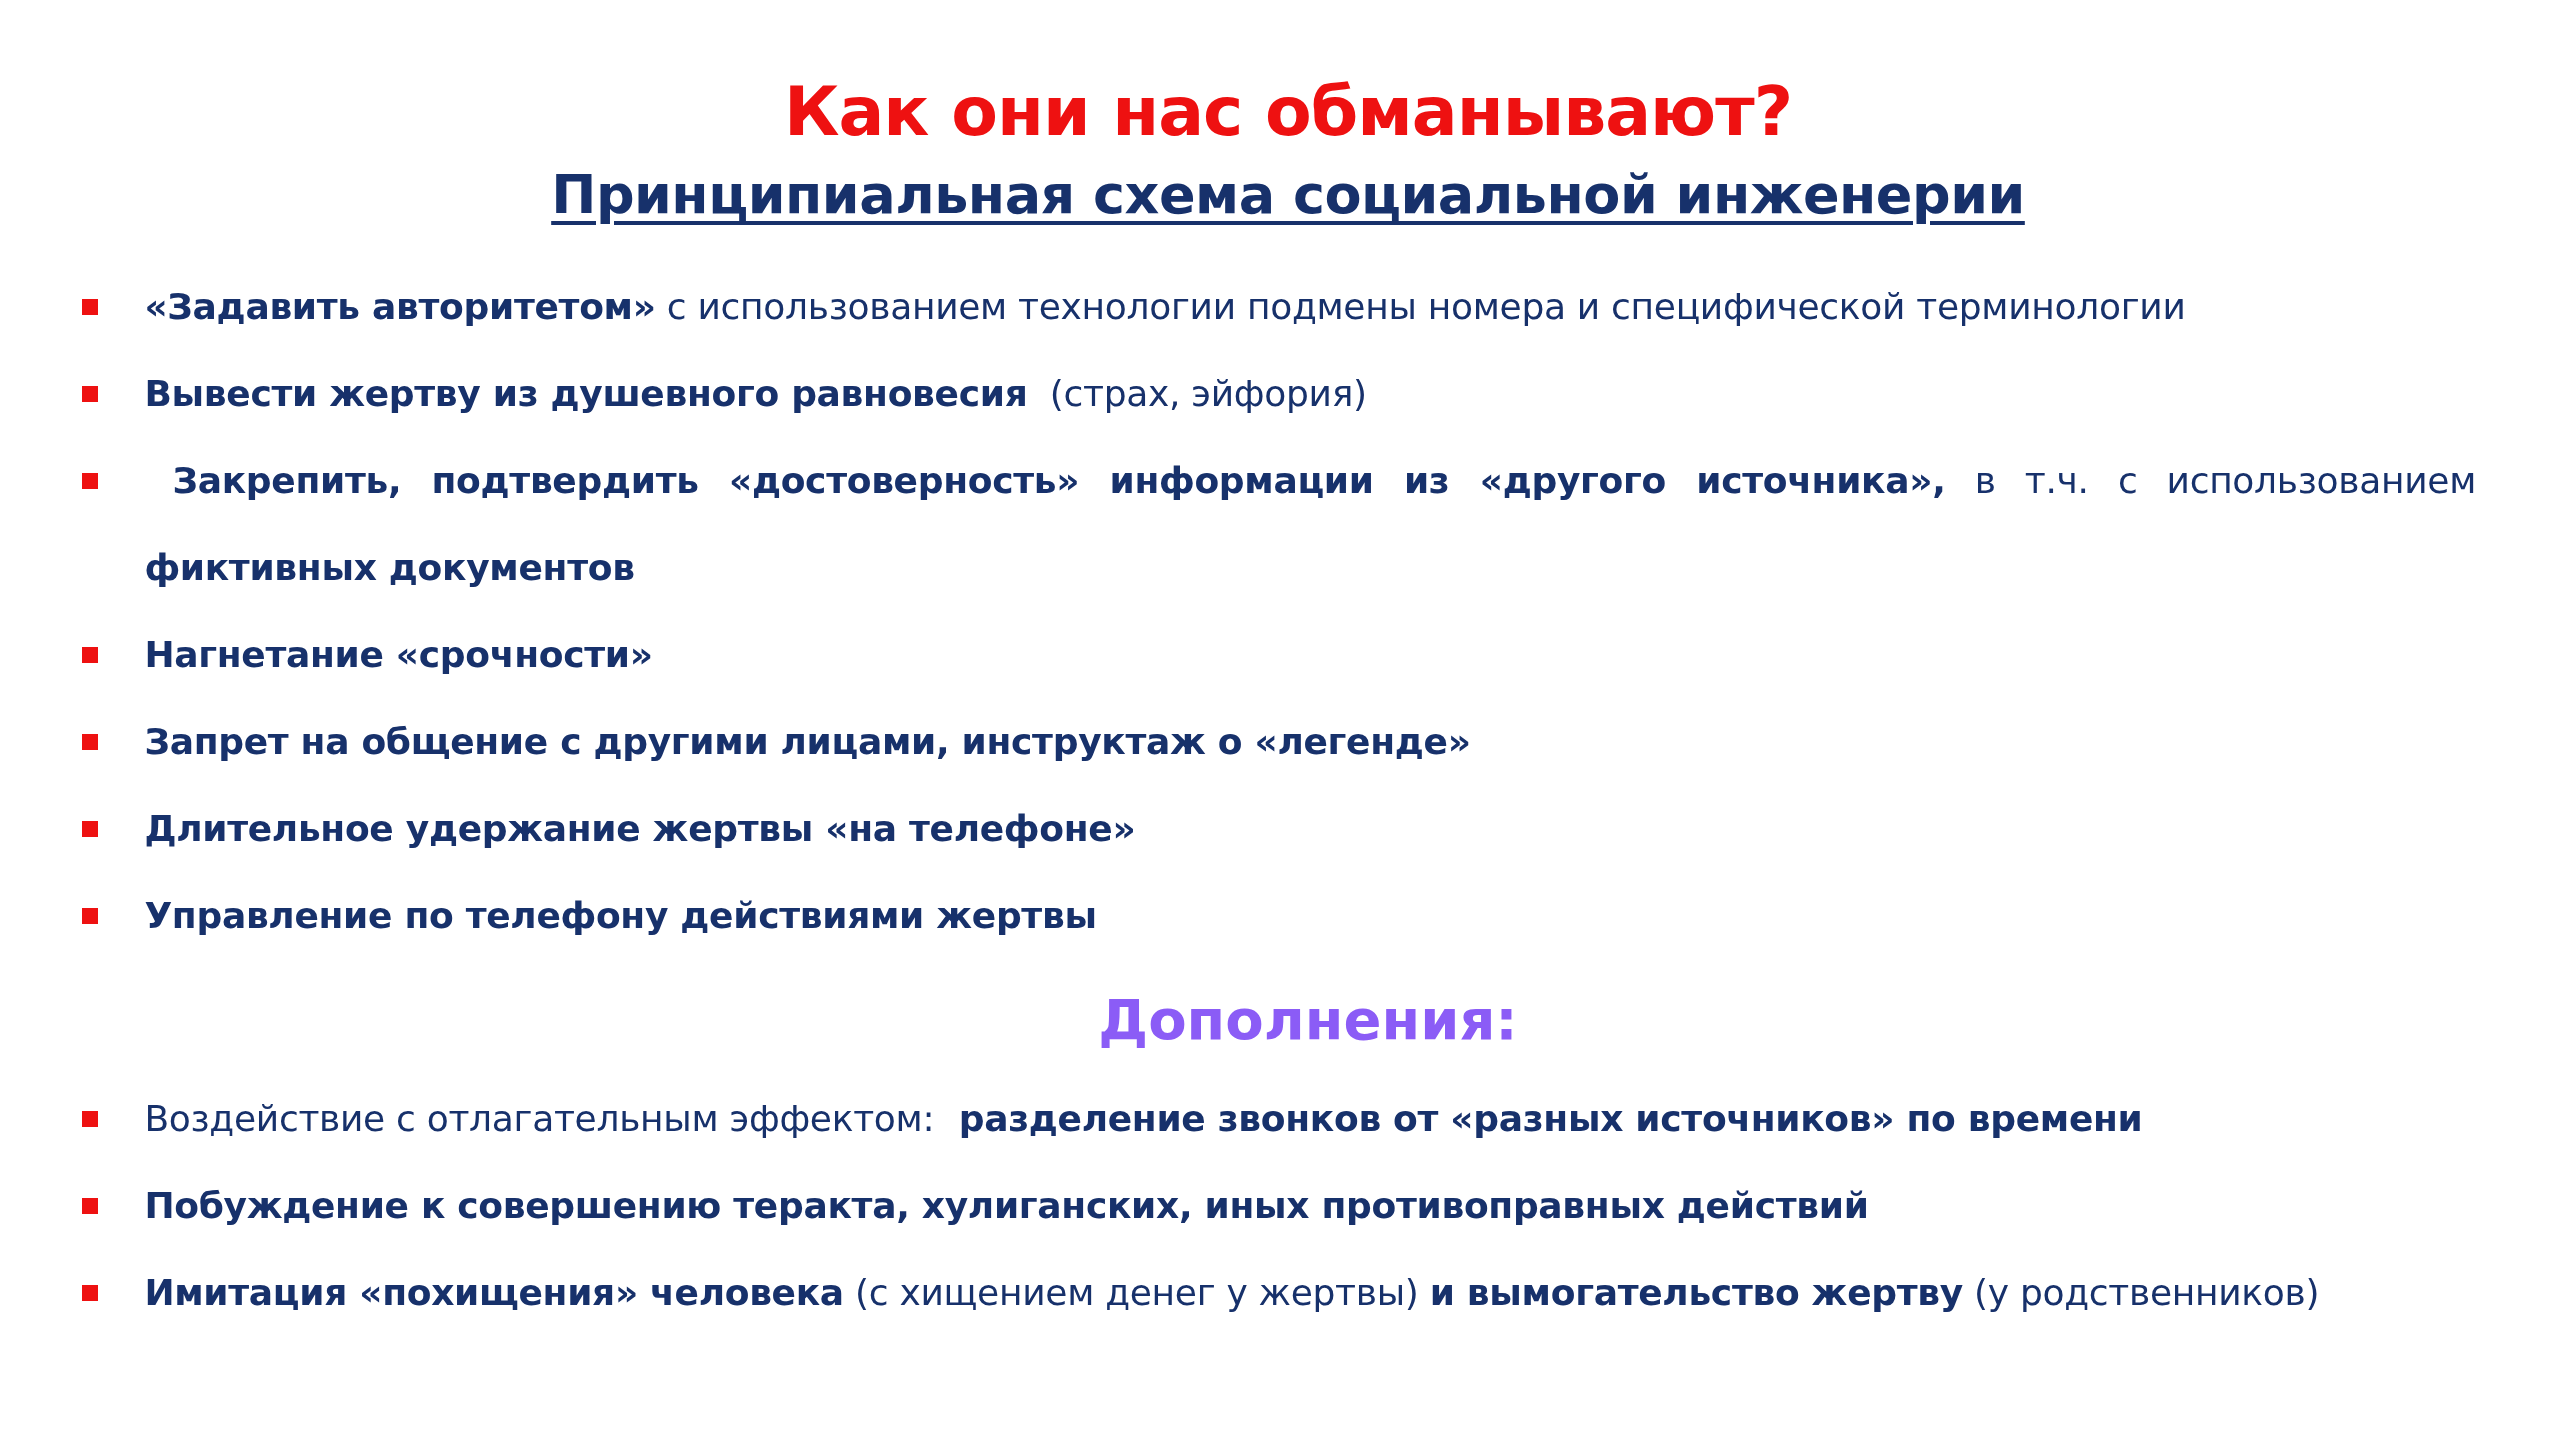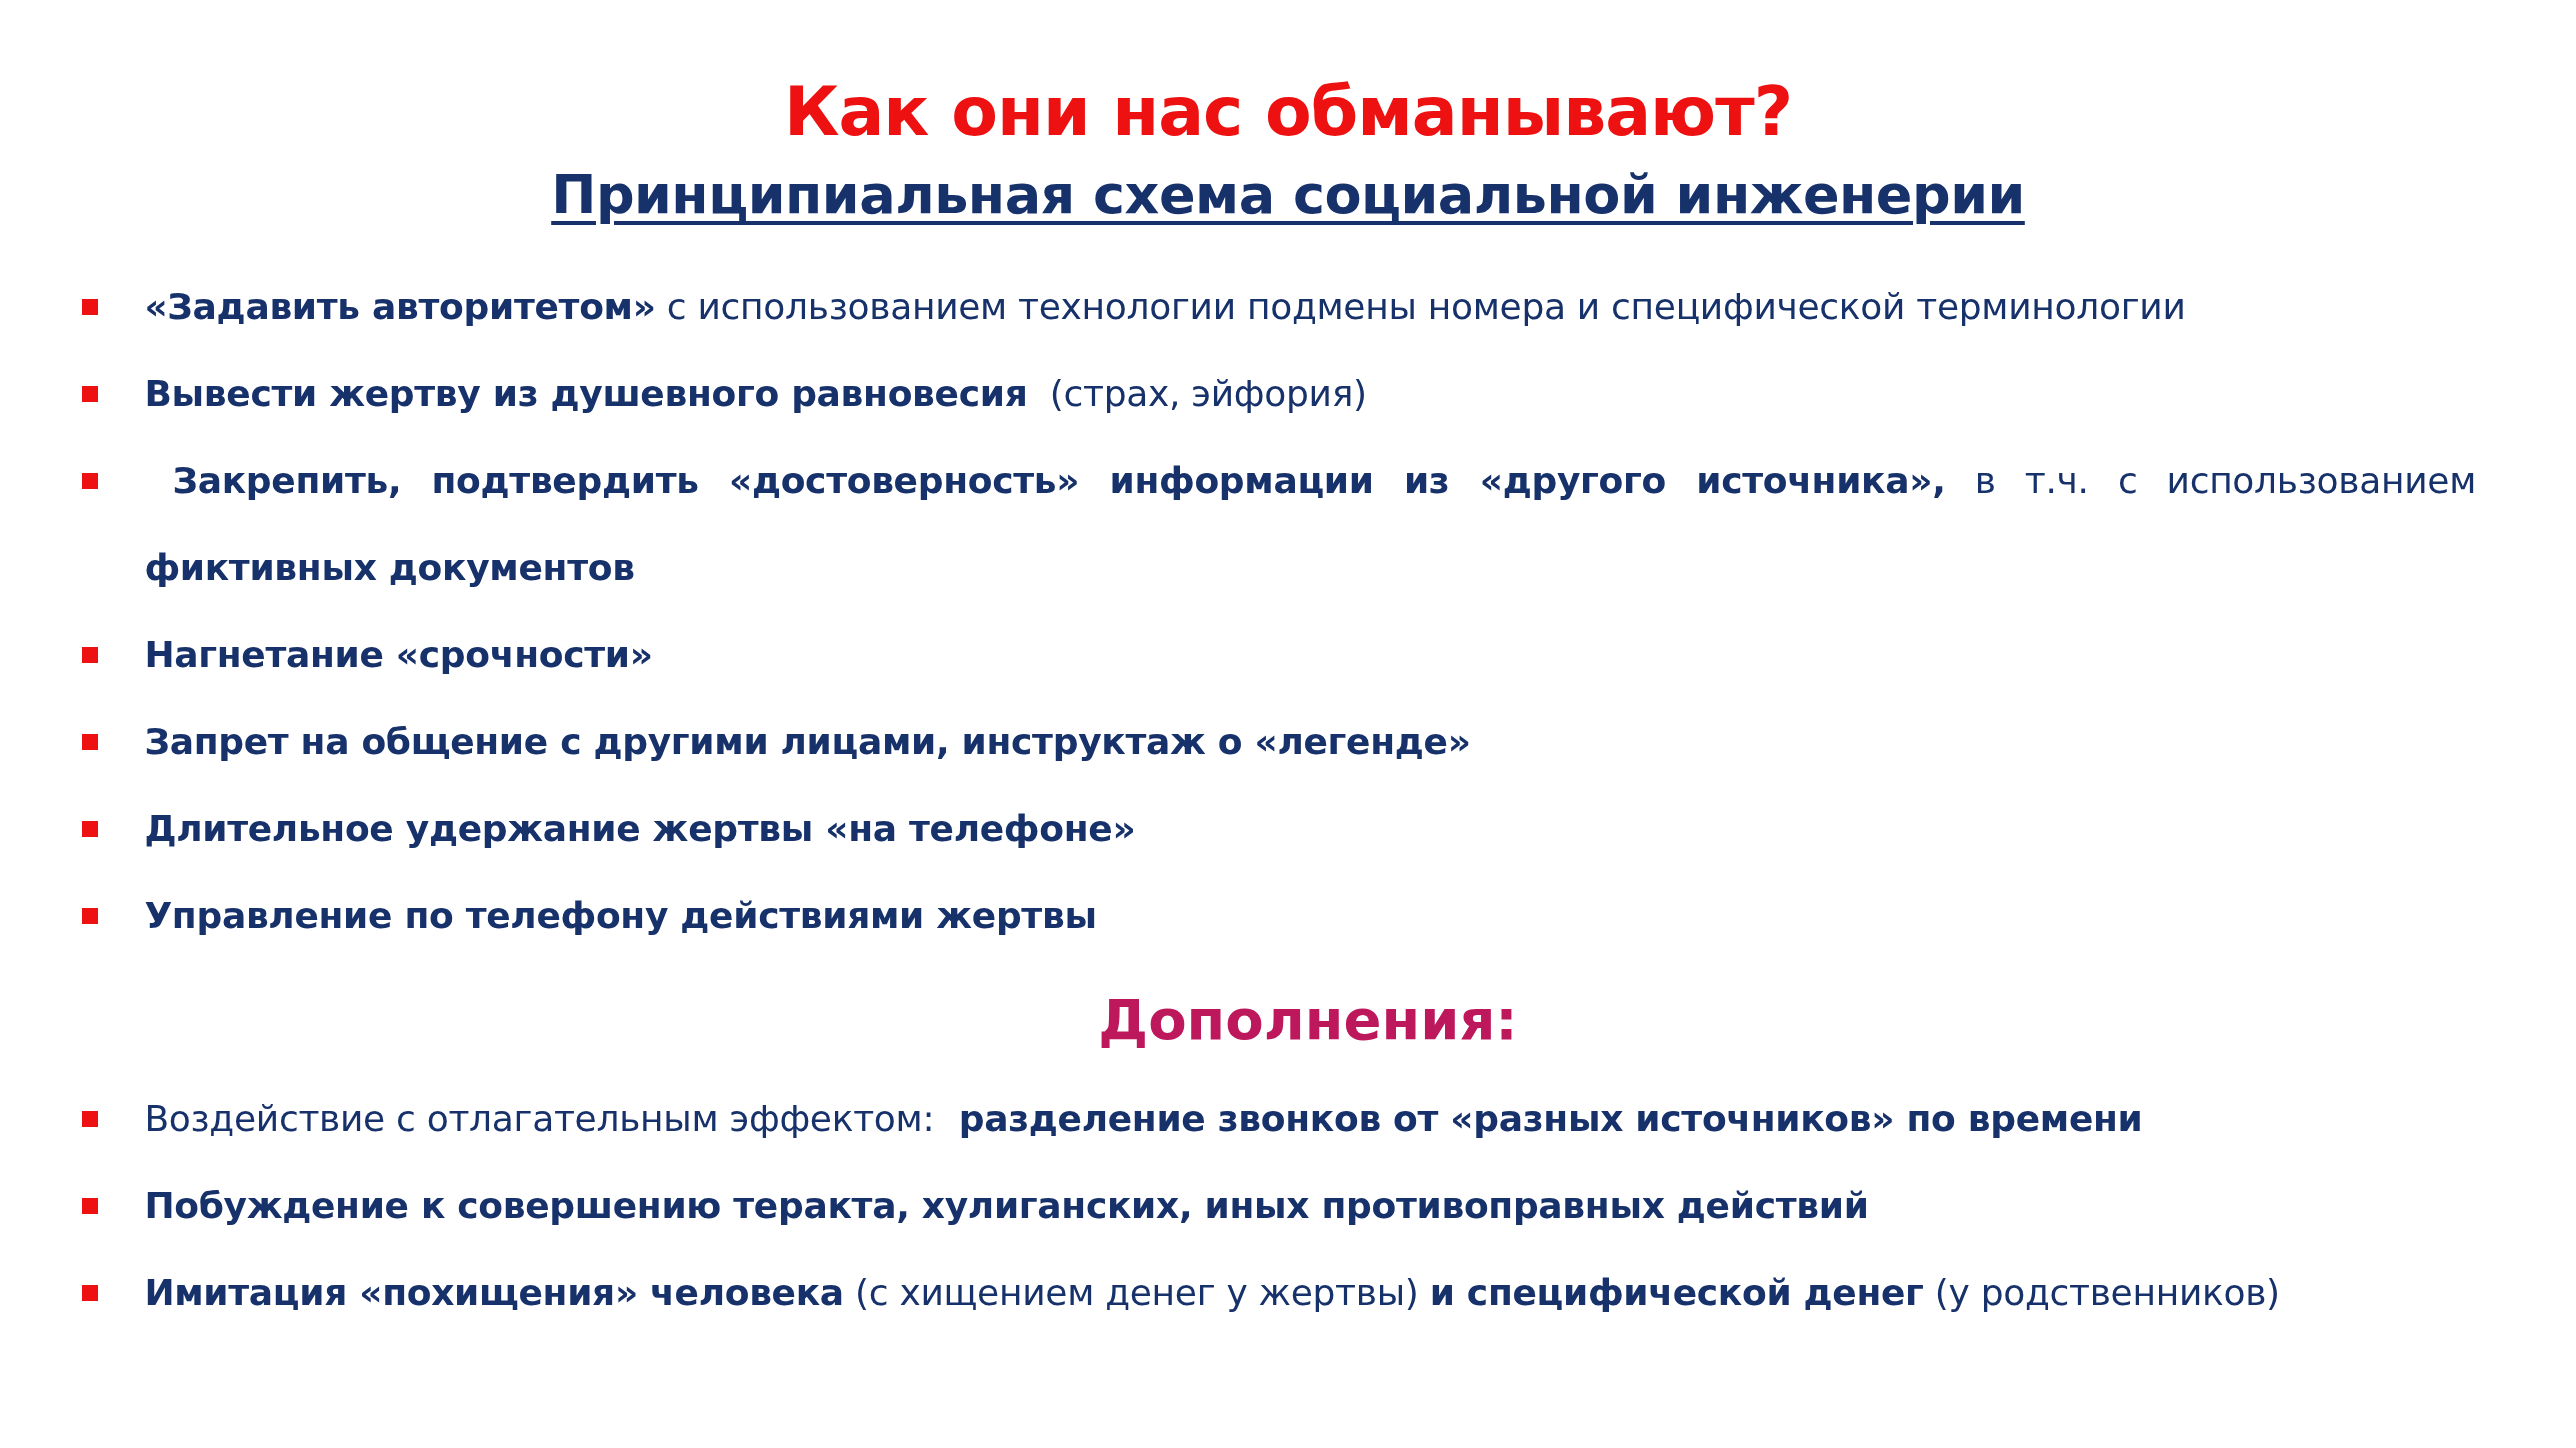--- a/index.html
+++ b/index.html
@@ -72,21 +72,21 @@
     text-align: justify;
     text-align-last: justify;
     margin-left: 28px;
   }
   .section-heading {
     margin-top: 17.4px;
     text-align: center;
     font-size: 56px;
     font-weight: bold;
     line-height: 87px;
-    color: #be185d;
+    color: #8b5cf6;
     padding-left: 40px;
   }
 </style>
 </head>
 <body>
 
 <div class="slide">
 
   <div class="title">Как они нас обманывают?</div>
 
@@ -162,20 +162,20 @@
     <div class="row">
       <span class="marker"></span>
       <div class="text">
         <span class="b">Побуждение к совершению теракта, хулиганских, иных противоправных действий</span>
       </div>
     </div>
 
     <div class="row">
       <span class="marker"></span>
       <div class="text">
-        <span class="b">Имитация «похищения» человека</span><span> (с хищением денег у жертвы) </span><span class="b">и специфической денег</span><span> (у родственников)</span>
+        <span class="b">Имитация «похищения» человека</span><span> (с хищением денег у жертвы) </span><span class="b">и вымогательство жертву</span><span> (у родственников)</span>
       </div>
     </div>
 
   </div>
 
 </div>
 
 
 </body></html>

